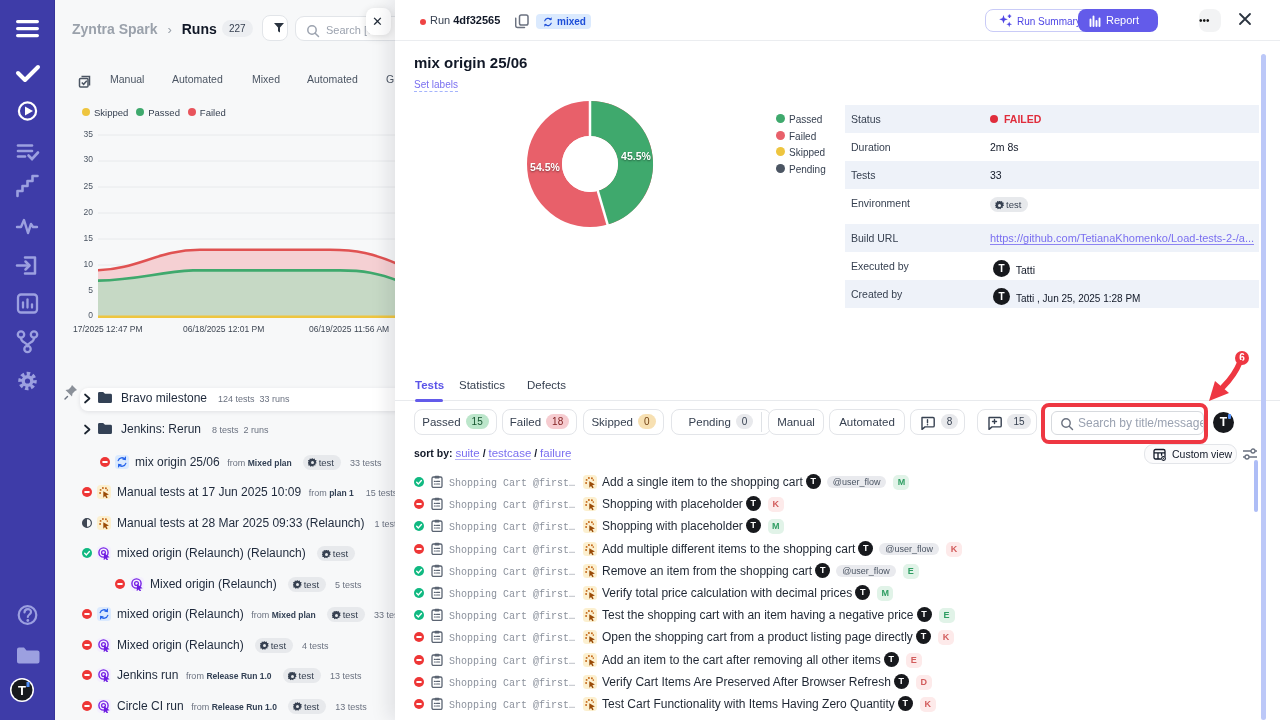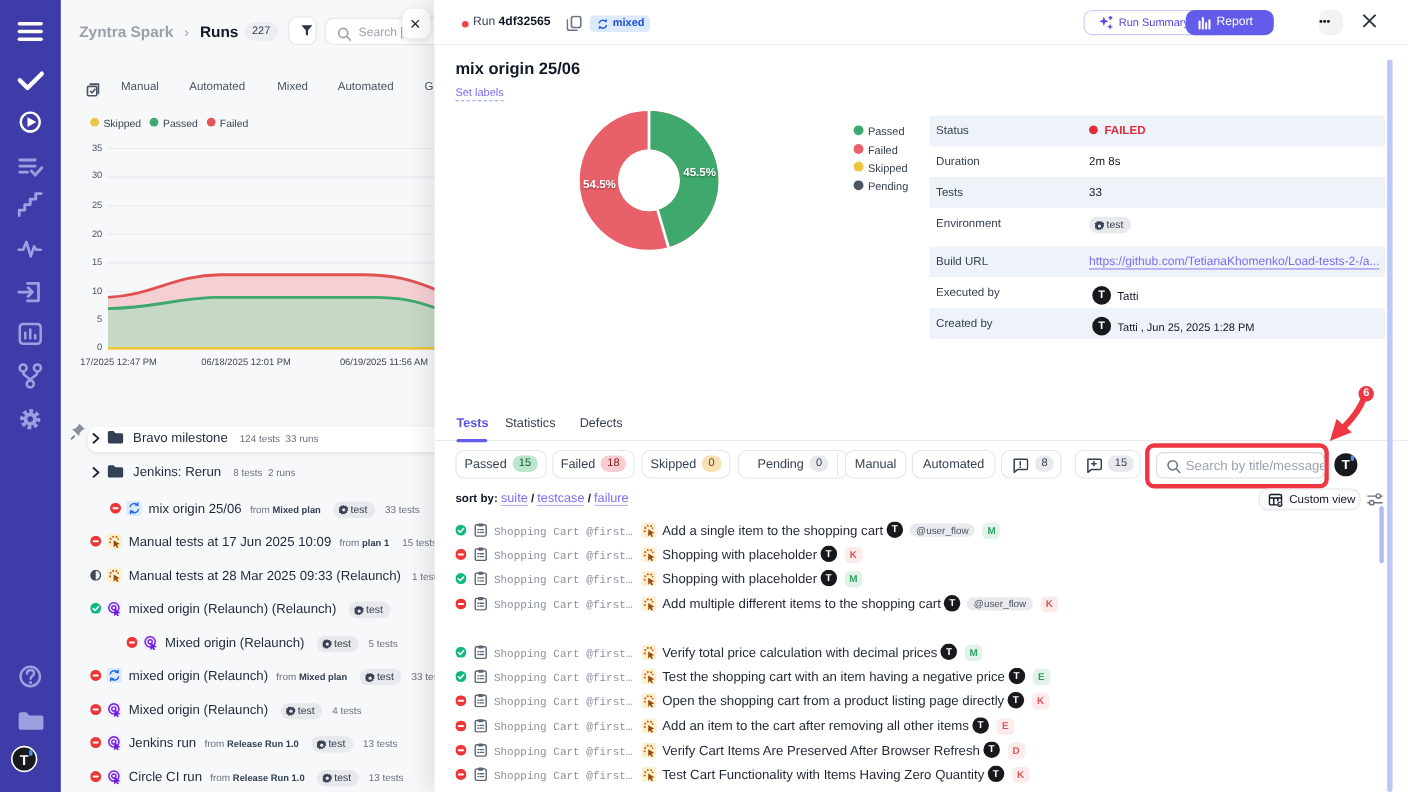--- a/index.html
+++ b/index.html
@@ -439,20 +439,27 @@
       </svg><span class="mono">Shopping Cart @first…</span><svg class="ei" width="14" height="14">
         <use href="#i-boom"></use>
       </svg>Shopping with placeholder<span class="tav">T</span><span class="lb lb-g">M</span></div>
   <div class="trow" style="top:540.6px;"><svg class="si" width="10" height="10">
         <use href="#i-fail"></use>
       </svg><svg class="ci" width="12" height="13">
         <use href="#i-clip"></use>
       </svg><span class="mono">Shopping Cart @first…</span><svg class="ei" width="14" height="14">
         <use href="#i-boom"></use>
       </svg>Add multiple different items to the shopping cart<span class="tav">T</span><span class="uflow">@user_flow</span><span class="lb lb-r">K</span></div>
+  <div class="trow" style="top:562.8px;"><svg class="si" width="10" height="10">
+        <use href="#i-pass"></use>
+      </svg><svg class="ci" width="12" height="13">
+        <use href="#i-clip"></use>
+      </svg><span class="mono">Shopping Cart @first…</span><svg class="ei" width="14" height="14">
+        <use href="#i-boom"></use>
+      </svg>Remove an item from the shopping cart<span class="tav">T</span><span class="uflow">@user_flow</span><span class="lb lb-g">E</span></div>
   <div class="trow" style="top:585.0px;"><svg class="si" width="10" height="10">
         <use href="#i-pass"></use>
       </svg><svg class="ci" width="12" height="13">
         <use href="#i-clip"></use>
       </svg><span class="mono">Shopping Cart @first…</span><svg class="ei" width="14" height="14">
         <use href="#i-boom"></use>
       </svg>Verify total price calculation with decimal prices<span class="tav">T</span><span class="lb lb-g">M</span></div>
   <div class="trow" style="top:607.2px;"><svg class="si" width="10" height="10">
         <use href="#i-pass"></use>
       </svg><svg class="ci" width="12" height="13">

